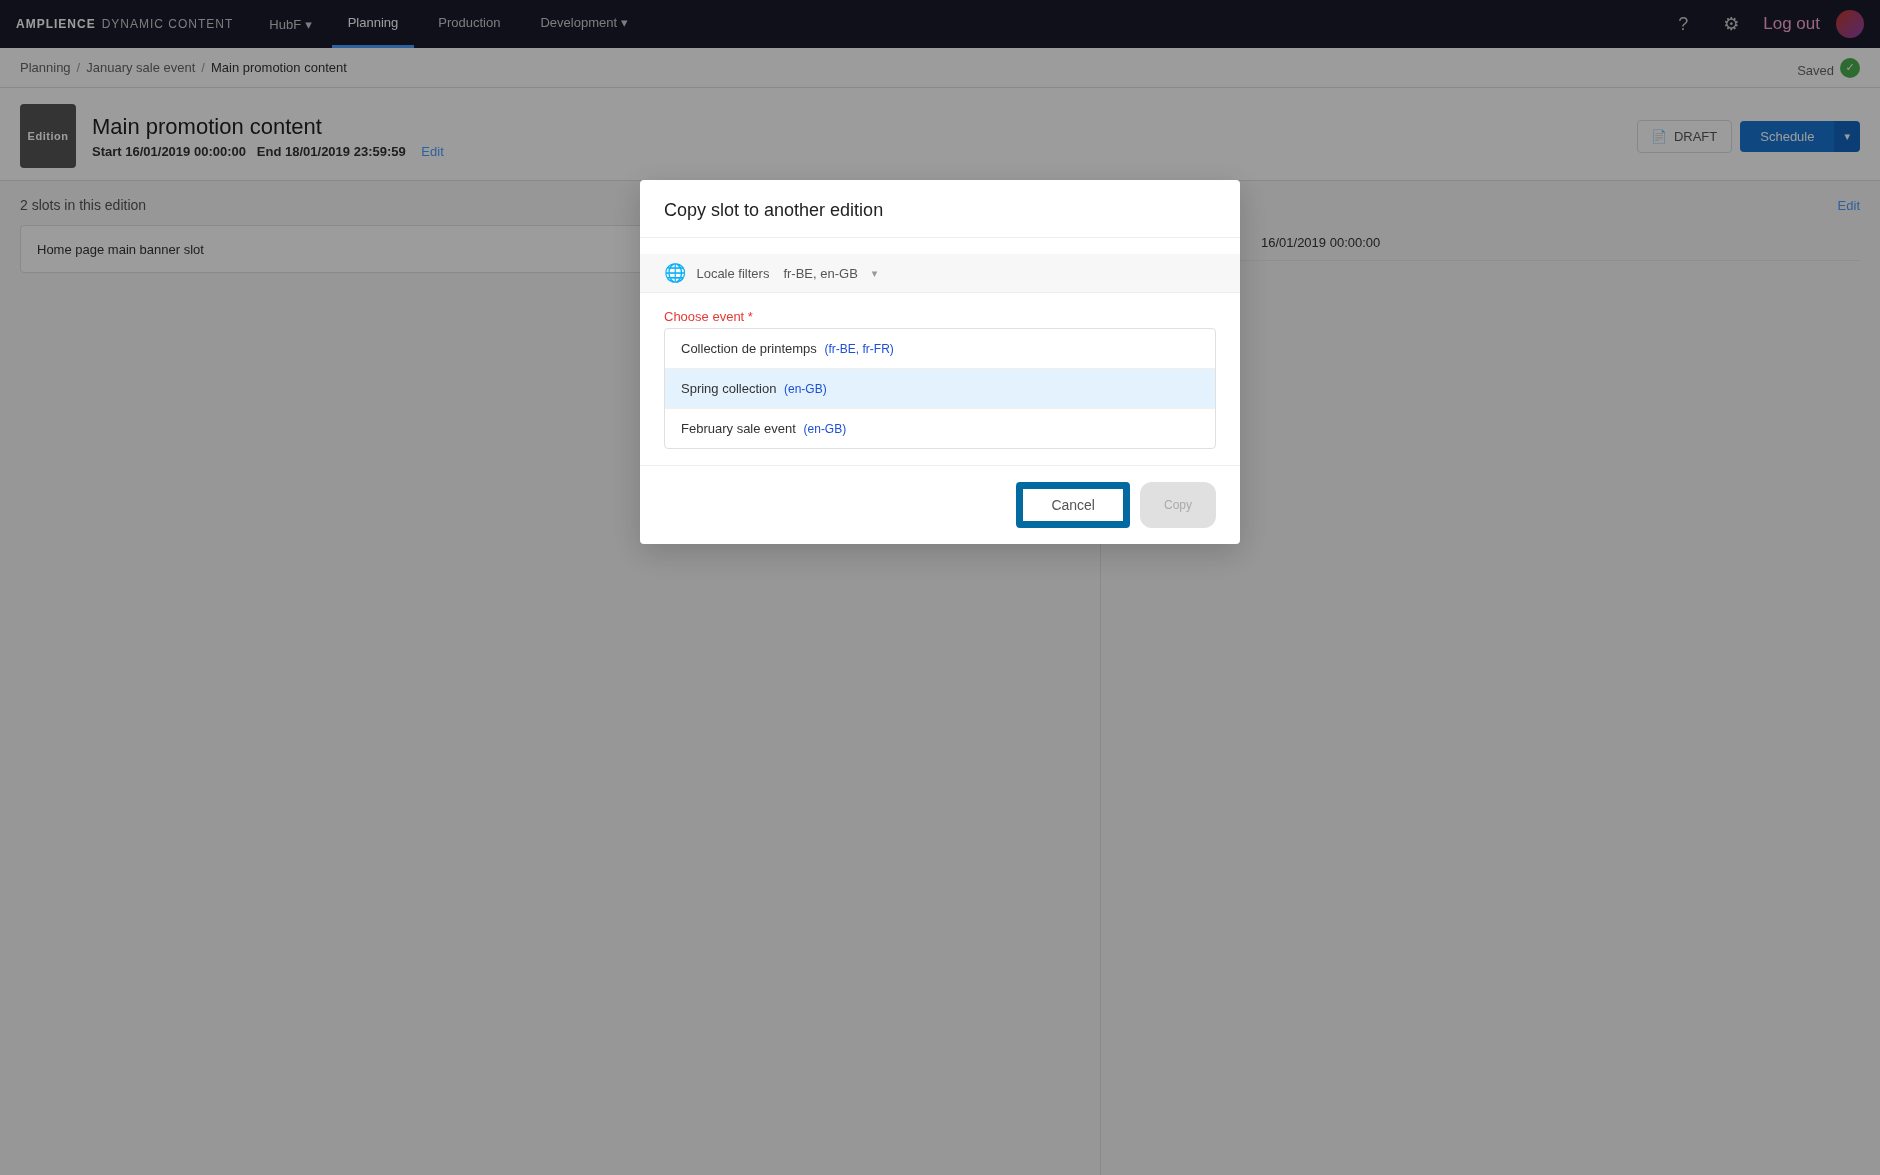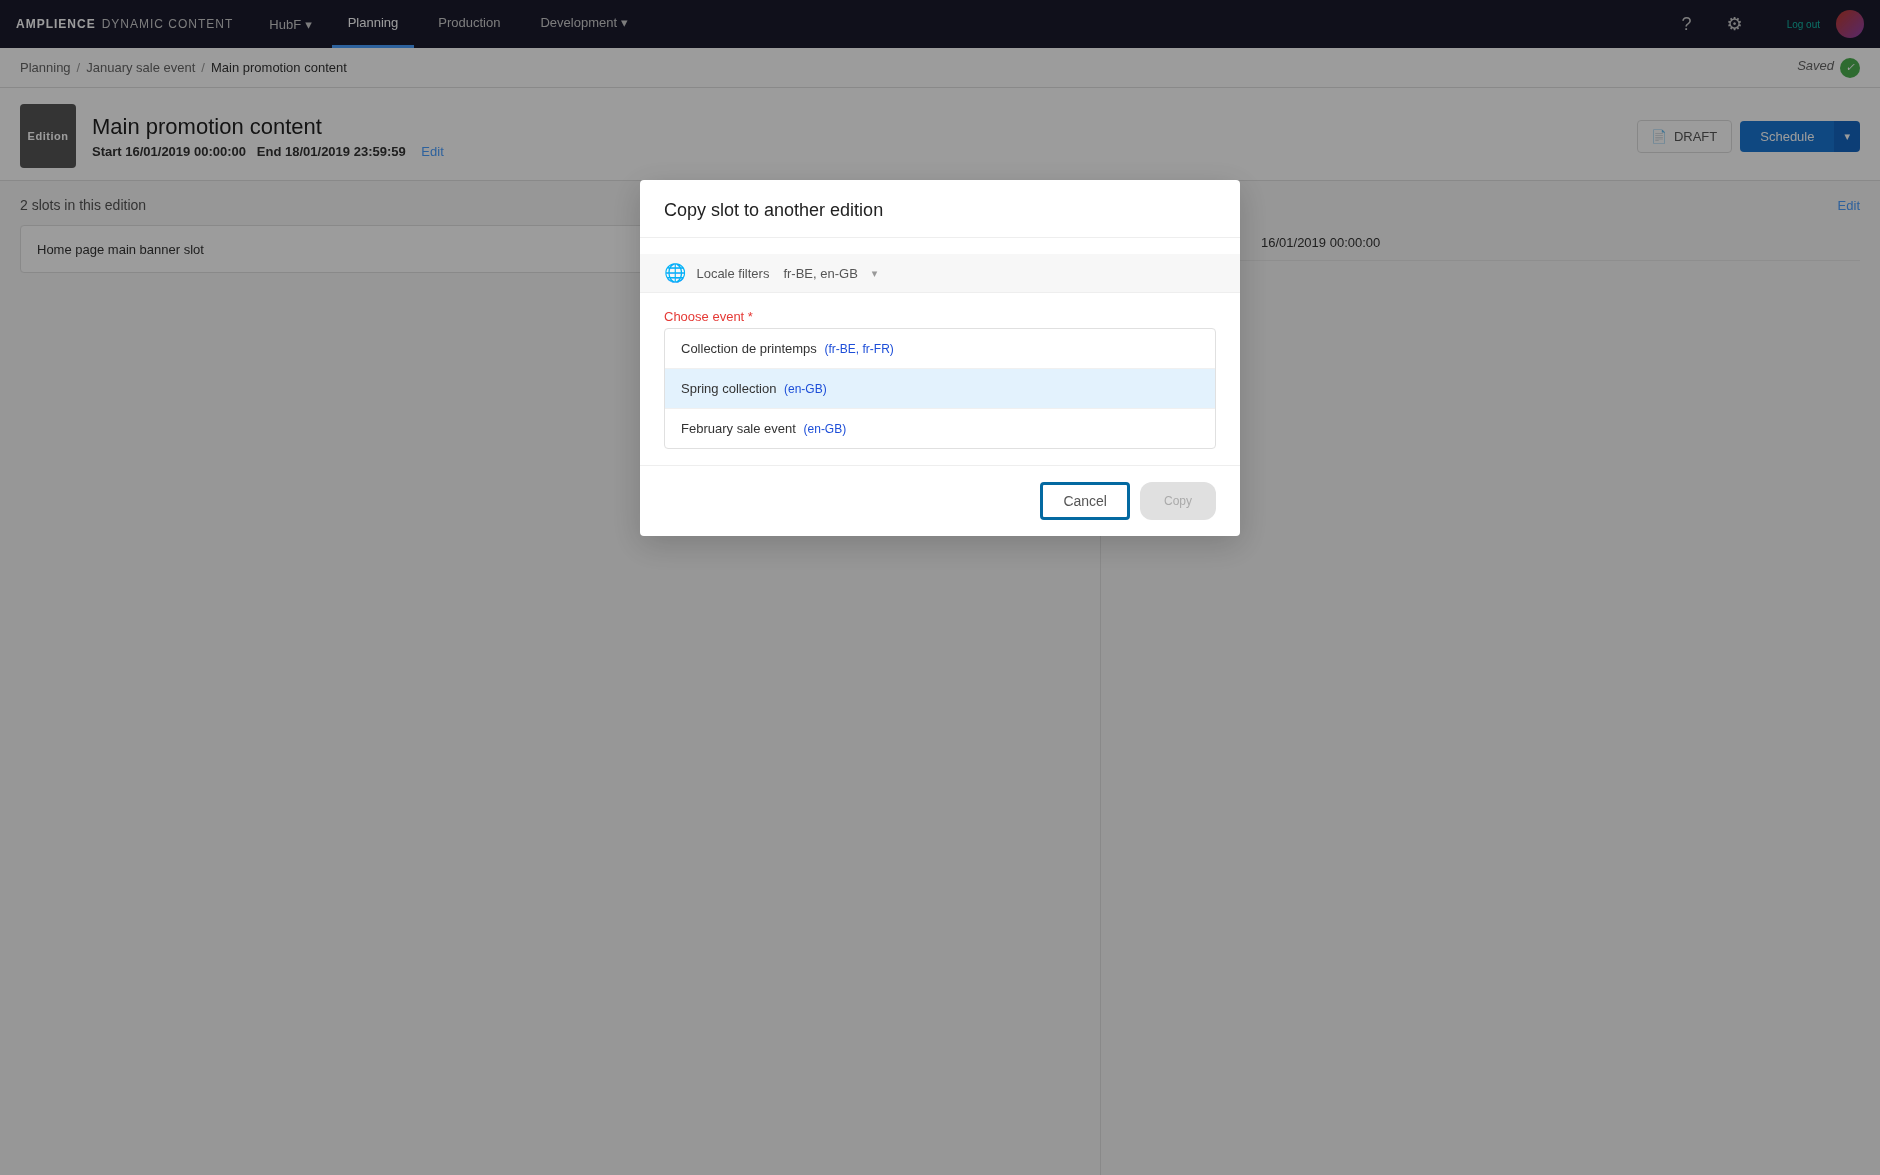--- a/index.html
+++ b/index.html
@@ -72,26 +72,25 @@
       font-size: 18px;
       background: none;
       border: none;
       width: 32px;
       height: 32px;
       display: flex;
       align-items: center;
       justify-content: center;
     }
     .nav-logout {
-      color: #14b8a6;
-      font-size: 10px;
+      color: #f9a8d4;
+      font-size: 17px;
       cursor: pointer;
       background: none;
       border: none;
-      margin-left: 20px;
     }
     .nav-avatar {
       width: 28px;
       height: 28px;
       border-radius: 50%;
       background: linear-gradient(135deg, #c0392b, #8e44ad);
       cursor: pointer;
     }
 
     
@@ -112,25 +111,24 @@
       color: #666;
     }
     .breadcrumb a {
       color: #666;
       text-decoration: none;
     }
     .breadcrumb-sep { color: #999; }
     .breadcrumb-current { color: #333; }
     .breadcrumb-saved {
       display: flex;
-      align-items: flex-start;
+      align-items: flex-end;
       gap: 6px;
       color: #666;
       font-size: 13px;
-      font-style: italic;
     }
     .check-icon {
       width: 20px;
       height: 20px;
       background: #4caf50;
       border-radius: 50%;
       display: flex;
       align-items: center;
       justify-content: center;
       color: #fff;
@@ -417,23 +415,23 @@
       margin-left: 4px;
     }
     .modal-footer {
       display: flex;
       justify-content: flex-end;
       gap: 10px;
       padding: 16px 24px;
       border-top: 1px solid #eee;
     }
     .btn-cancel {
-      padding: 8px 20px;
+      padding: 8px 28px;
       background: #fff;
-      border: 3px solid #0369a1;
+      border: 7px solid #0369a1;
       color: #555;
       font-size: 14px;
       border-radius: 4px;
       cursor: pointer;
     }
     .btn-copy {
       padding: 8px 24px;
       background: #e0e0e0;
       color: #aaa;
       border: none;

